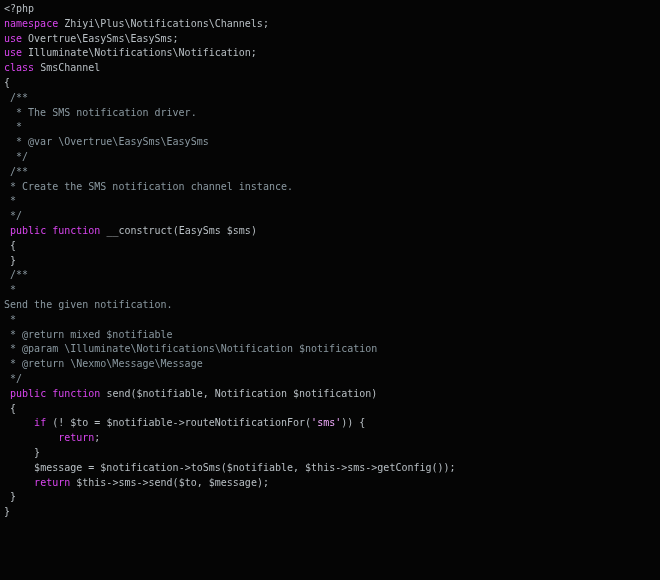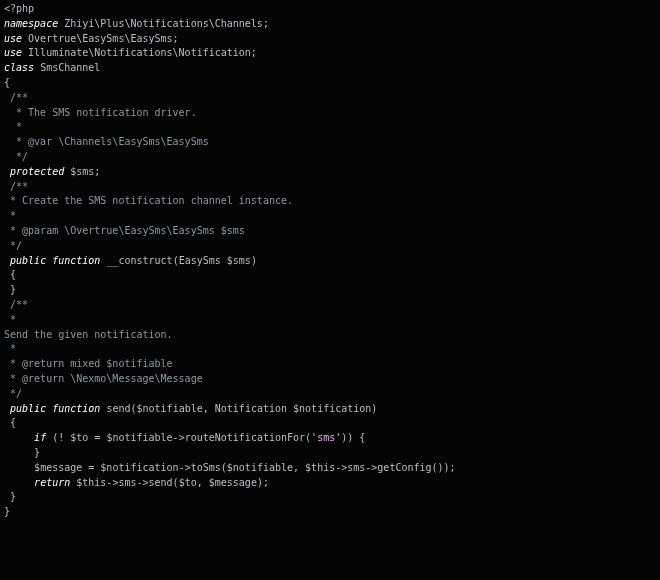--- a/index.html
+++ b/index.html
@@ -26,58 +26,58 @@
     height: 14.8px;
     line-height: 14.8px;
     font-size: 10px;
     white-space: pre;
     letter-spacing: 0px;
     color: #b8bfc4;
     font-family: "DejaVu Sans Mono", "Liberation Mono", monospace;
   }
   .tok { white-space: pre; }
   .t-plain   { color: #b8bfc4; }
-  .t-keyword { color: #ffffff; font-style: italic; }
+  .t-keyword { color: #d946ef; }
   .t-comment { color: #8a98a0; }
   .t-string  { color: #f0abfc; }
 </style>
 </head>
 <body>
 
 <div id="code-viewer">
   <div id="code-body">
       <div class="code-line"><span class="tok t-plain">&lt;?php</span></div>
       <div class="code-line"><span class="tok t-keyword">namespace</span><span class="tok t-plain"> Zhiyi\Plus\Notifications\Channels;</span></div>
       <div class="code-line"><span class="tok t-keyword">use</span><span class="tok t-plain"> Overtrue\EasySms\EasySms;</span></div>
       <div class="code-line"><span class="tok t-keyword">use</span><span class="tok t-plain"> Illuminate\Notifications\Notification;</span></div>
       <div class="code-line"><span class="tok t-keyword">class</span><span class="tok t-plain"> SmsChannel</span></div>
       <div class="code-line"><span class="tok t-plain">{</span></div>
       <div class="code-line"><span class="tok t-comment"> /**</span></div>
       <div class="code-line"><span class="tok t-comment">  * The SMS notification driver.</span></div>
       <div class="code-line"><span class="tok t-comment">  *</span></div>
-      <div class="code-line"><span class="tok t-comment">  * @var \Channels\EasySms\EasySms</span></div>
+      <div class="code-line"><span class="tok t-comment">  * @var \Overtrue\EasySms\EasySms</span></div>
       <div class="code-line"><span class="tok t-comment">  */</span></div>
-      <div class="code-line"><span class="tok t-plain"> </span><span class="tok t-keyword">protected</span><span class="tok t-plain"> </span><span class="tok t-variable">$sms</span><span class="tok t-plain">;</span></div>
       <div class="code-line"><span class="tok t-comment"> /**</span></div>
       <div class="code-line"><span class="tok t-comment"> * Create the SMS notification channel instance.</span></div>
       <div class="code-line"><span class="tok t-comment"> *</span></div>
-      <div class="code-line"><span class="tok t-comment"> * @param \Overtrue\EasySms\EasySms $sms</span></div>
       <div class="code-line"><span class="tok t-comment"> */</span></div>
       <div class="code-line"><span class="tok t-plain"> </span><span class="tok t-keyword">public</span><span class="tok t-plain"> </span><span class="tok t-keyword">function</span><span class="tok t-plain"> </span><span class="tok t-function">__construct</span><span class="tok t-plain">(EasySms </span><span class="tok t-variable">$sms</span><span class="tok t-plain">)</span></div>
       <div class="code-line"><span class="tok t-plain"> {</span></div>
       <div class="code-line"><span class="tok t-plain"> }</span></div>
       <div class="code-line"><span class="tok t-comment"> /**</span></div>
       <div class="code-line"><span class="tok t-comment"> *</span></div>
       <div class="code-line"><span class="tok t-comment">Send the given notification.</span></div>
       <div class="code-line"><span class="tok t-comment"> *</span></div>
       <div class="code-line"><span class="tok t-comment"> * @return mixed $notifiable</span></div>
+      <div class="code-line"><span class="tok t-comment"> * @param \Illuminate\Notifications\Notification $notification</span></div>
       <div class="code-line"><span class="tok t-comment"> * @return \Nexmo\Message\Message</span></div>
       <div class="code-line"><span class="tok t-comment"> */</span></div>
       <div class="code-line"><span class="tok t-plain"> </span><span class="tok t-keyword">public</span><span class="tok t-plain"> </span><span class="tok t-keyword">function</span><span class="tok t-plain"> </span><span class="tok t-function">send</span><span class="tok t-plain">(</span><span class="tok t-variable">$notifiable</span><span class="tok t-plain">, Notification </span><span class="tok t-variable">$notification</span><span class="tok t-plain">)</span></div>
       <div class="code-line"><span class="tok t-plain"> {</span></div>
       <div class="code-line"><span class="tok t-plain">     </span><span class="tok t-keyword">if</span><span class="tok t-plain"> (! </span><span class="tok t-variable">$to</span><span class="tok t-plain"> = </span><span class="tok t-variable">$notifiable</span><span class="tok t-plain">-&gt;</span><span class="tok t-function">routeNotificationFor</span><span class="tok t-plain">(</span><span class="tok t-string">'sms'</span><span class="tok t-plain">)) {</span></div>
+      <div class="code-line"><span class="tok t-plain">         </span><span class="tok t-keyword">return</span><span class="tok t-plain">;</span></div>
       <div class="code-line"><span class="tok t-plain">     }</span></div>
       <div class="code-line"><span class="tok t-plain">     </span><span class="tok t-variable">$message</span><span class="tok t-plain"> = </span><span class="tok t-variable">$notification</span><span class="tok t-plain">-&gt;</span><span class="tok t-function">toSms</span><span class="tok t-plain">(</span><span class="tok t-variable">$notifiable</span><span class="tok t-plain">, $this-&gt;</span><span class="tok t-property">sms</span><span class="tok t-plain">-&gt;</span><span class="tok t-function">getConfig</span><span class="tok t-plain">());</span></div>
       <div class="code-line"><span class="tok t-plain">     </span><span class="tok t-keyword">return</span><span class="tok t-plain"> $this-&gt;</span><span class="tok t-property">sms</span><span class="tok t-plain">-&gt;</span><span class="tok t-function">send</span><span class="tok t-plain">(</span><span class="tok t-variable">$to</span><span class="tok t-plain">, </span><span class="tok t-variable">$message</span><span class="tok t-plain">);</span></div>
       <div class="code-line"><span class="tok t-plain"> }</span></div>
       <div class="code-line"><span class="tok t-plain">}</span></div>
     </div>
 </div>
 
 </body></html>

